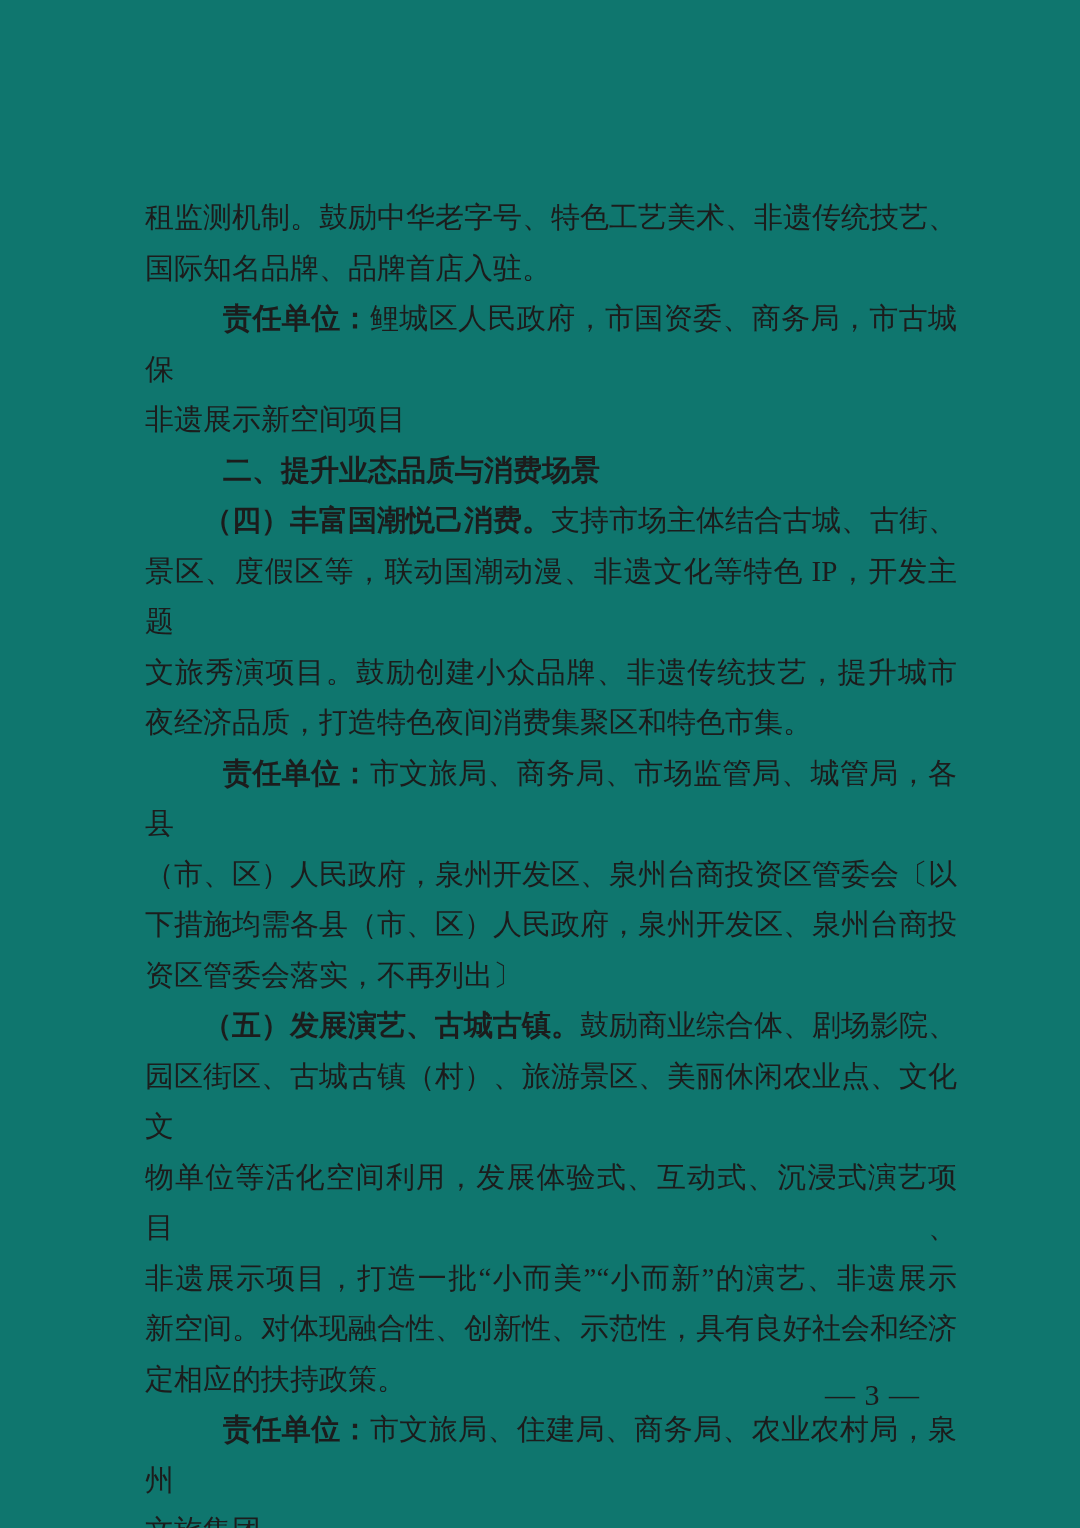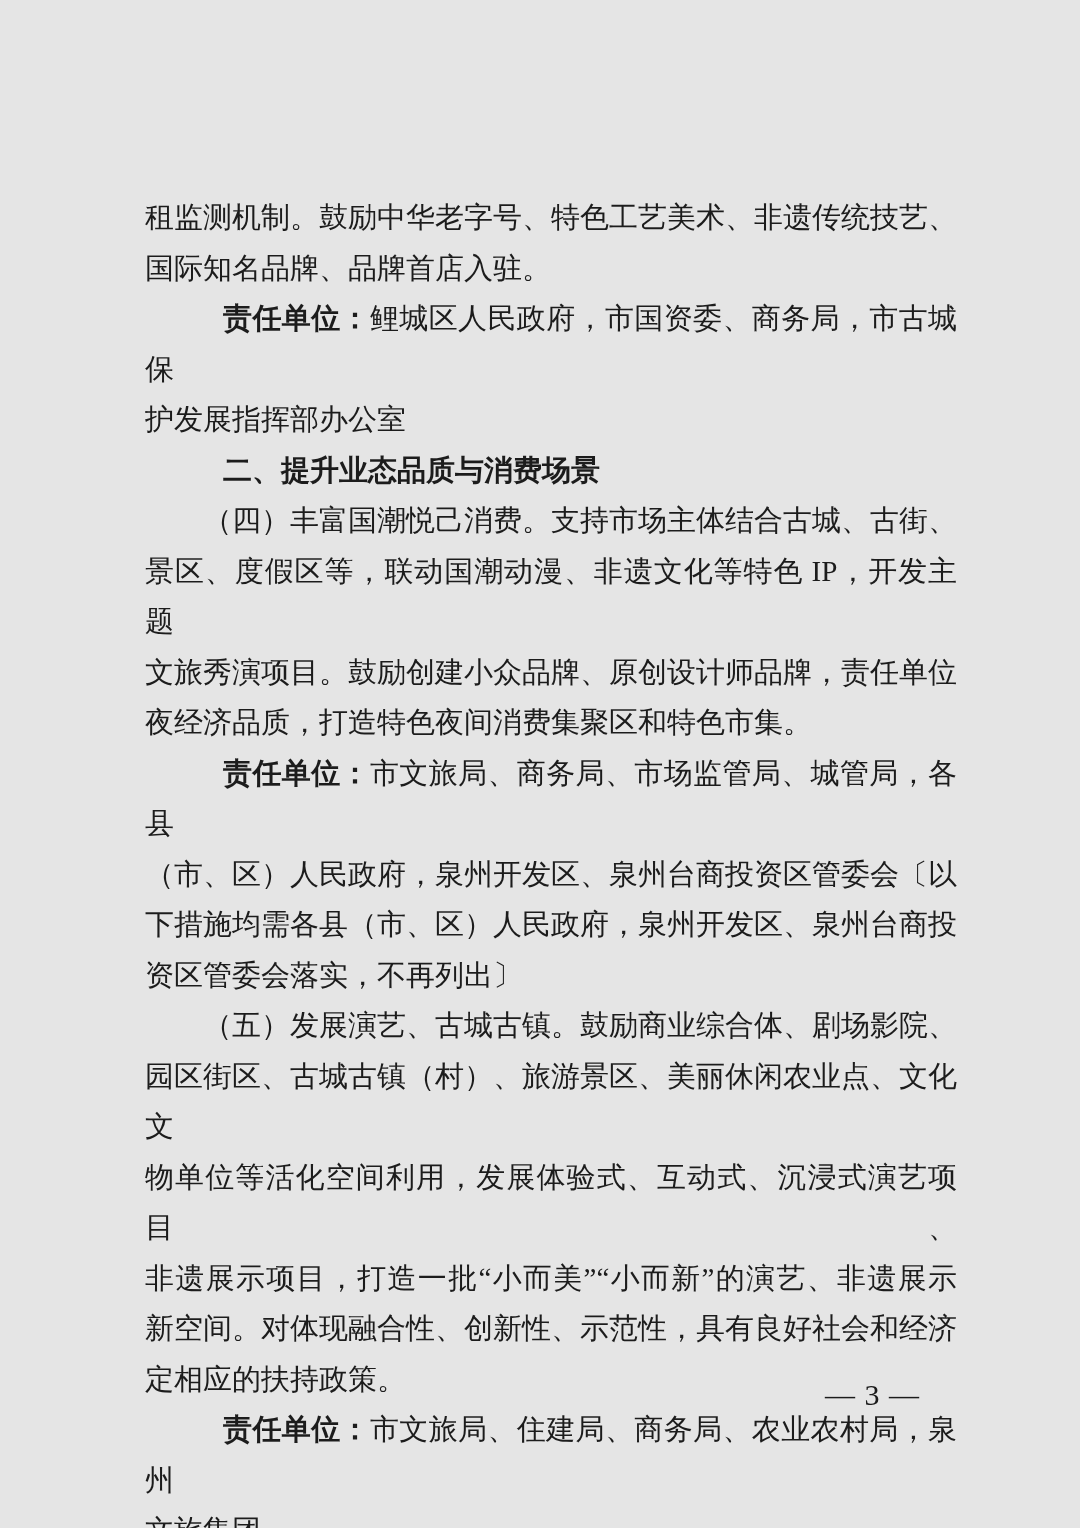--- a/index.html
+++ b/index.html
@@ -7,21 +7,21 @@
     width: 1080px;
     height: 1528px;
     background: #ffffff;
     position: relative;
     overflow: hidden;
     font-family: "Liberation Serif", "DejaVu Serif", serif;
   }
   .page {
     position: absolute;
     inset: 0;
-    background: #e5e5e5;
+    background: #0f766e;
   }
   .text-block {
     position: absolute;
     left: 145px;
     top: 192px;
     width: 812px;
     color: #1c1c1c;
     font-size: 29px;
     line-height: 50.5px;
   }
@@ -30,21 +30,21 @@
     text-justify: inter-character;
   }
   .line.fill { text-align-last: justify; }
   .line.plain { text-align: center; text-align-last: left; }
   .indent { text-indent: 2em; }
   .duty, .h2 {
     font-family: "Liberation Sans", "DejaVu Sans", sans-serif;
     font-weight: 700;
     margin-left: 20px;
   }
-  .lead { font-weight: 400; margin-top: 48px; }
+  .lead { font-weight: 700; margin-top: 48px; }
   .page-num {
     position: absolute;
     top: 1378px;
     right: 160px;
     color: #1c1c1c;
     font-size: 30px;
     letter-spacing: 1px;
     font-family: "Liberation Serif", "DejaVu Serif", serif;
   }
 </style>
@@ -53,29 +53,29 @@
 
 <div class="page">
   <div class="text-block">
 
     <div class="line fill"><span>租监测机制。鼓励中华老字号、特色工艺美术、非遗传统技艺、</span></div>
 
     <div class="line plain"><span>国际知名品牌、品牌首店入驻。</span></div>
 
     <div class="line fill indent"><span class="duty">责任单位：</span><span>鲤城区人民政府，市国资委、商务局，市古城保</span></div>
 
-    <div class="line plain"><span>护发展指挥部办公室</span></div>
+    <div class="line plain"><span>非遗展示新空间项目</span></div>
 
     <div class="line plain indent"><span class="h2">二、提升业态品质与消费场景</span></div>
 
     <div class="line fill indent"><span class="lead">（四）丰富国潮悦己消费。</span><span>支持市场主体结合古城、古街、</span></div>
 
     <div class="line fill"><span>景区、度假区等，联动国潮动漫、非遗文化等特色 IP，开发主题</span></div>
 
-    <div class="line fill"><span>文旅秀演项目。鼓励创建小众品牌、原创设计师品牌，责任单位</span></div>
+    <div class="line fill"><span>文旅秀演项目。鼓励创建小众品牌、非遗传统技艺，提升城市</span></div>
 
     <div class="line plain"><span>夜经济品质，打造特色夜间消费集聚区和特色市集。</span></div>
 
     <div class="line fill indent"><span class="duty">责任单位：</span><span>市文旅局、商务局、市场监管局、城管局，各县</span></div>
 
     <div class="line fill"><span>（市、区）人民政府，泉州开发区、泉州台商投资区管委会〔以</span></div>
 
     <div class="line fill"><span>下措施均需各县（市、区）人民政府，泉州开发区、泉州台商投</span></div>
 
     <div class="line plain"><span>资区管委会落实，不再列出〕</span></div>

